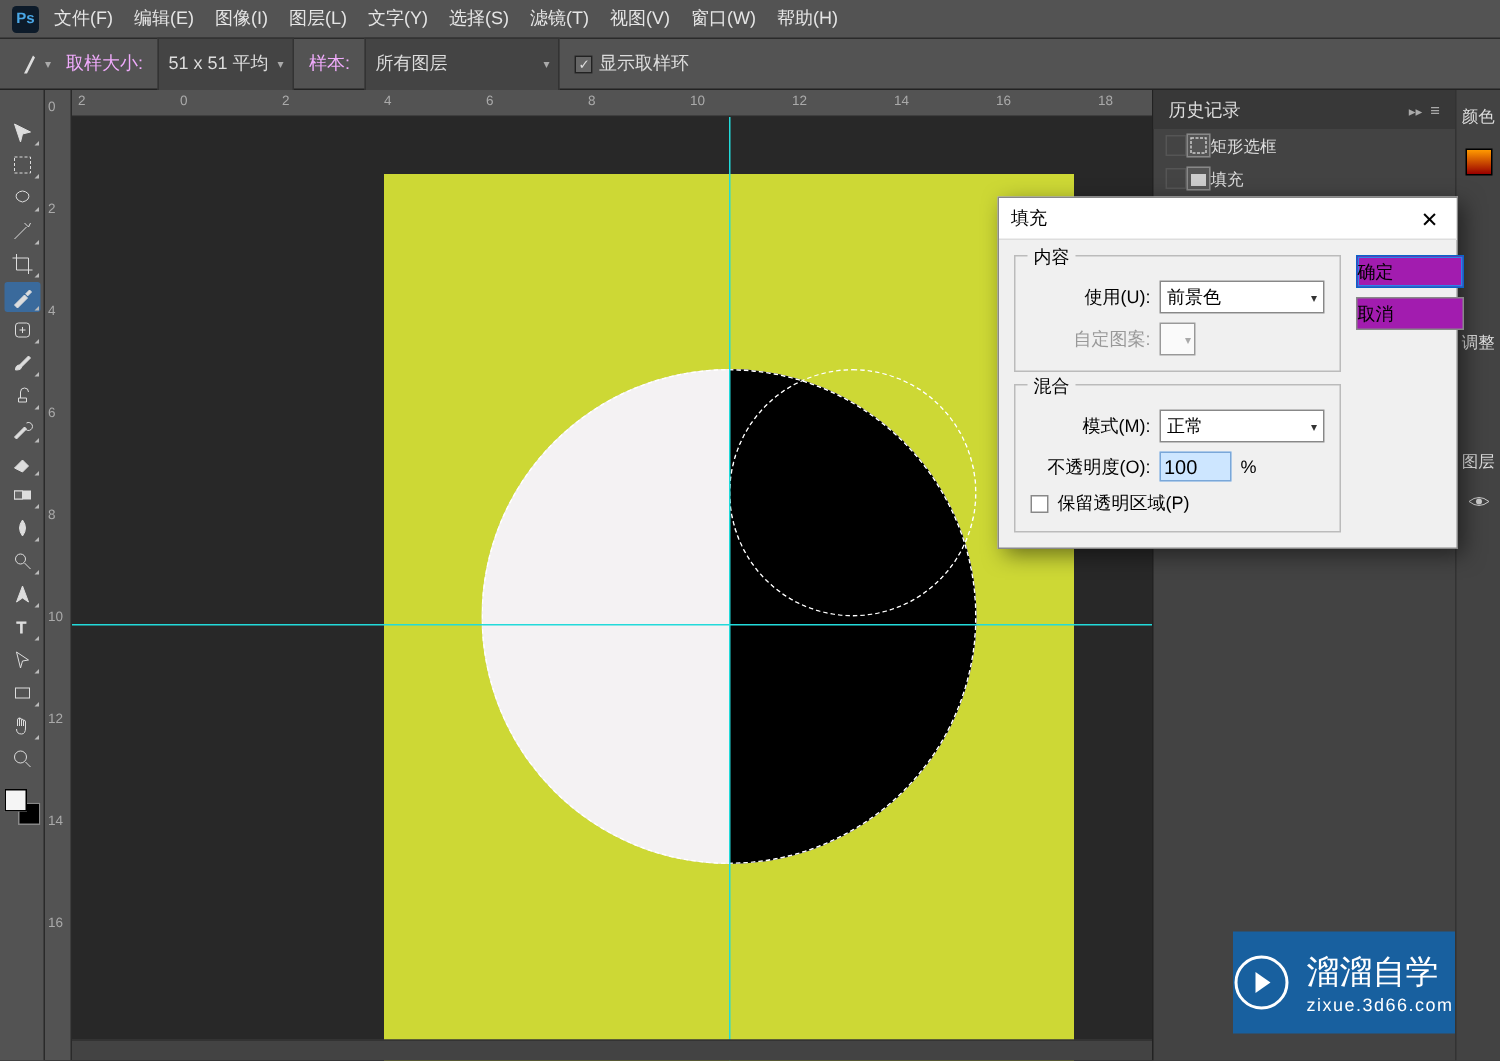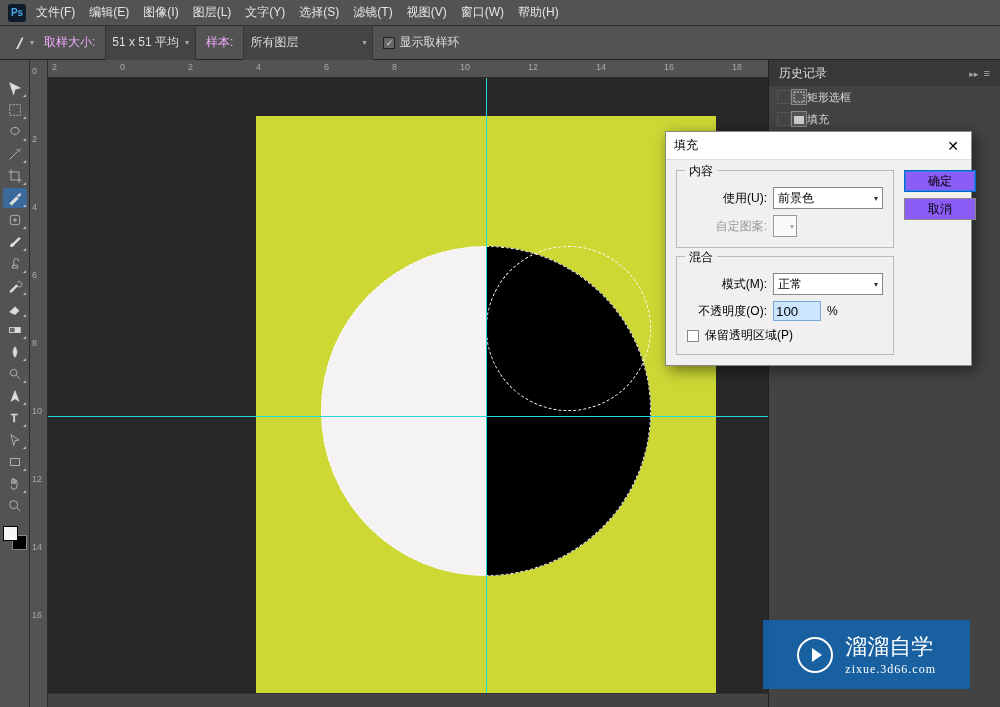--- a/index.html
+++ b/index.html
@@ -72,25 +72,25 @@
   .dlg-left { flex:1; display:flex; flex-direction:column; gap: 8px; }
   .fieldset { border:1px solid #bbb; padding: 10px; position:relative; }
   .fieldset .legend { position:absolute; top:-8px; left:8px; background:#f0f0f0; padding:0 4px; }
   .row { display:flex; align-items:center; gap:6px; margin-top:6px; }
   .row .lbl { width:80px; text-align:right; }
   .win-select { border:1px solid #888; background:#fff; height:22px; width:110px; display:flex; align-items:center; justify-content:space-between; padding:0 4px; }
   .win-input { border:1px solid #7aa7d8; background:#fff; height:20px; width:48px; padding:0 2px; color:#000; }
   .win-input.hl { background:#cde6ff; }
   .pattern-box { width:24px; height:22px; border:1px solid #999; background:#fafafa; display:flex; align-items:center; justify-content:flex-end; padding-right:2px; }
   .dlg-btns { display:flex; flex-direction:column; gap:6px; }
-  .winbtn { width:72px; height:22px; border:1px solid #888; background:#8b5cf6; text-align:center; line-height:20px; cursor:pointer; }
+  .winbtn { width:72px; height:22px; border:1px solid #888; background:#a21caf; text-align:left; line-height:20px; cursor:pointer; }
   .winbtn.primary { border:1px solid #0a64c8; box-shadow: inset 0 0 0 1px #2a84e8; }
   .win-chk { width:12px; height:12px; border:1px solid #888; background:#fff; }
   
-  .watermark { position:absolute; right:30px; bottom:18px; background: rgba(20,100,170,0.9); color:#fff; padding:12px 34px; display:flex; align-items:center; gap:12px; font-size:22px;font-family:Liberation Serif, serif; }
+  .watermark { position:absolute; right:30px; bottom:18px; background: rgba(20,100,170,0.9); color:#fff; padding:12px 1px; display:flex; align-items:center; gap:12px; font-size:22px; }
   .watermark .sub { font-size:12px; display:block; letter-spacing:1px; }
   .wm-logo { width:36px; height:36px; border:2px solid #fff; border-radius:50%; display:flex; align-items:center; justify-content:center; }
   .wm-logo::after { content:''; width:0; height:0; border-left:10px solid #fff; border-top:7px solid transparent; border-bottom:7px solid transparent; margin-left:3px; }
   
   .panel-menu-arrow { font-size: 9px; color: #aaa; margin-right: 2px;}
   .panel-menu-lines { font-size: 11px; color:#aaa; }
   .scrollbar-bottom { position:absolute; bottom:0; left:0; right:0; height:14px; background:#434343; border-top:1px solid #333; }
 </style>
 </head>
 <body>
@@ -336,20 +336,30 @@
           <span class="eye-col"></span>
           <span class="hist-icon">
               <svg width="12" height="12">
                 <rect x="1" y="3" width="10" height="8" fill="#ccc"></rect>
               </svg>
             </span>
           <span>填充</span>
         </div>
       </div>
     </div>
+    <div class="panel-side-icons">
+      <div class="it">颜色</div>
+      <div style="width:18px;height:18px;background:linear-gradient(#f90,#900);border:1px solid #000"></div>
+      <div class="it" style="margin-top:90px">调整</div>
+      <div class="it" style="margin-top:50px">图层</div>
+      <div style="width:16px;height:12px;"><svg viewBox="0 0 24 16">
+            <path d="M2 8 Q12 0 22 8 Q12 16 2 8 Z" fill="none" stroke="#ccc"></path>
+            <circle cx="12" cy="8" r="3" fill="#ccc"></circle>
+          </svg></div>
+    </div>
   </div>
 
 </div>
 
 <div class="dialog">
   <div class="dlg-title">
     <span>填充</span>
     <span class="dlg-close">✕</span>
   </div>
   <div class="dlg-body">

